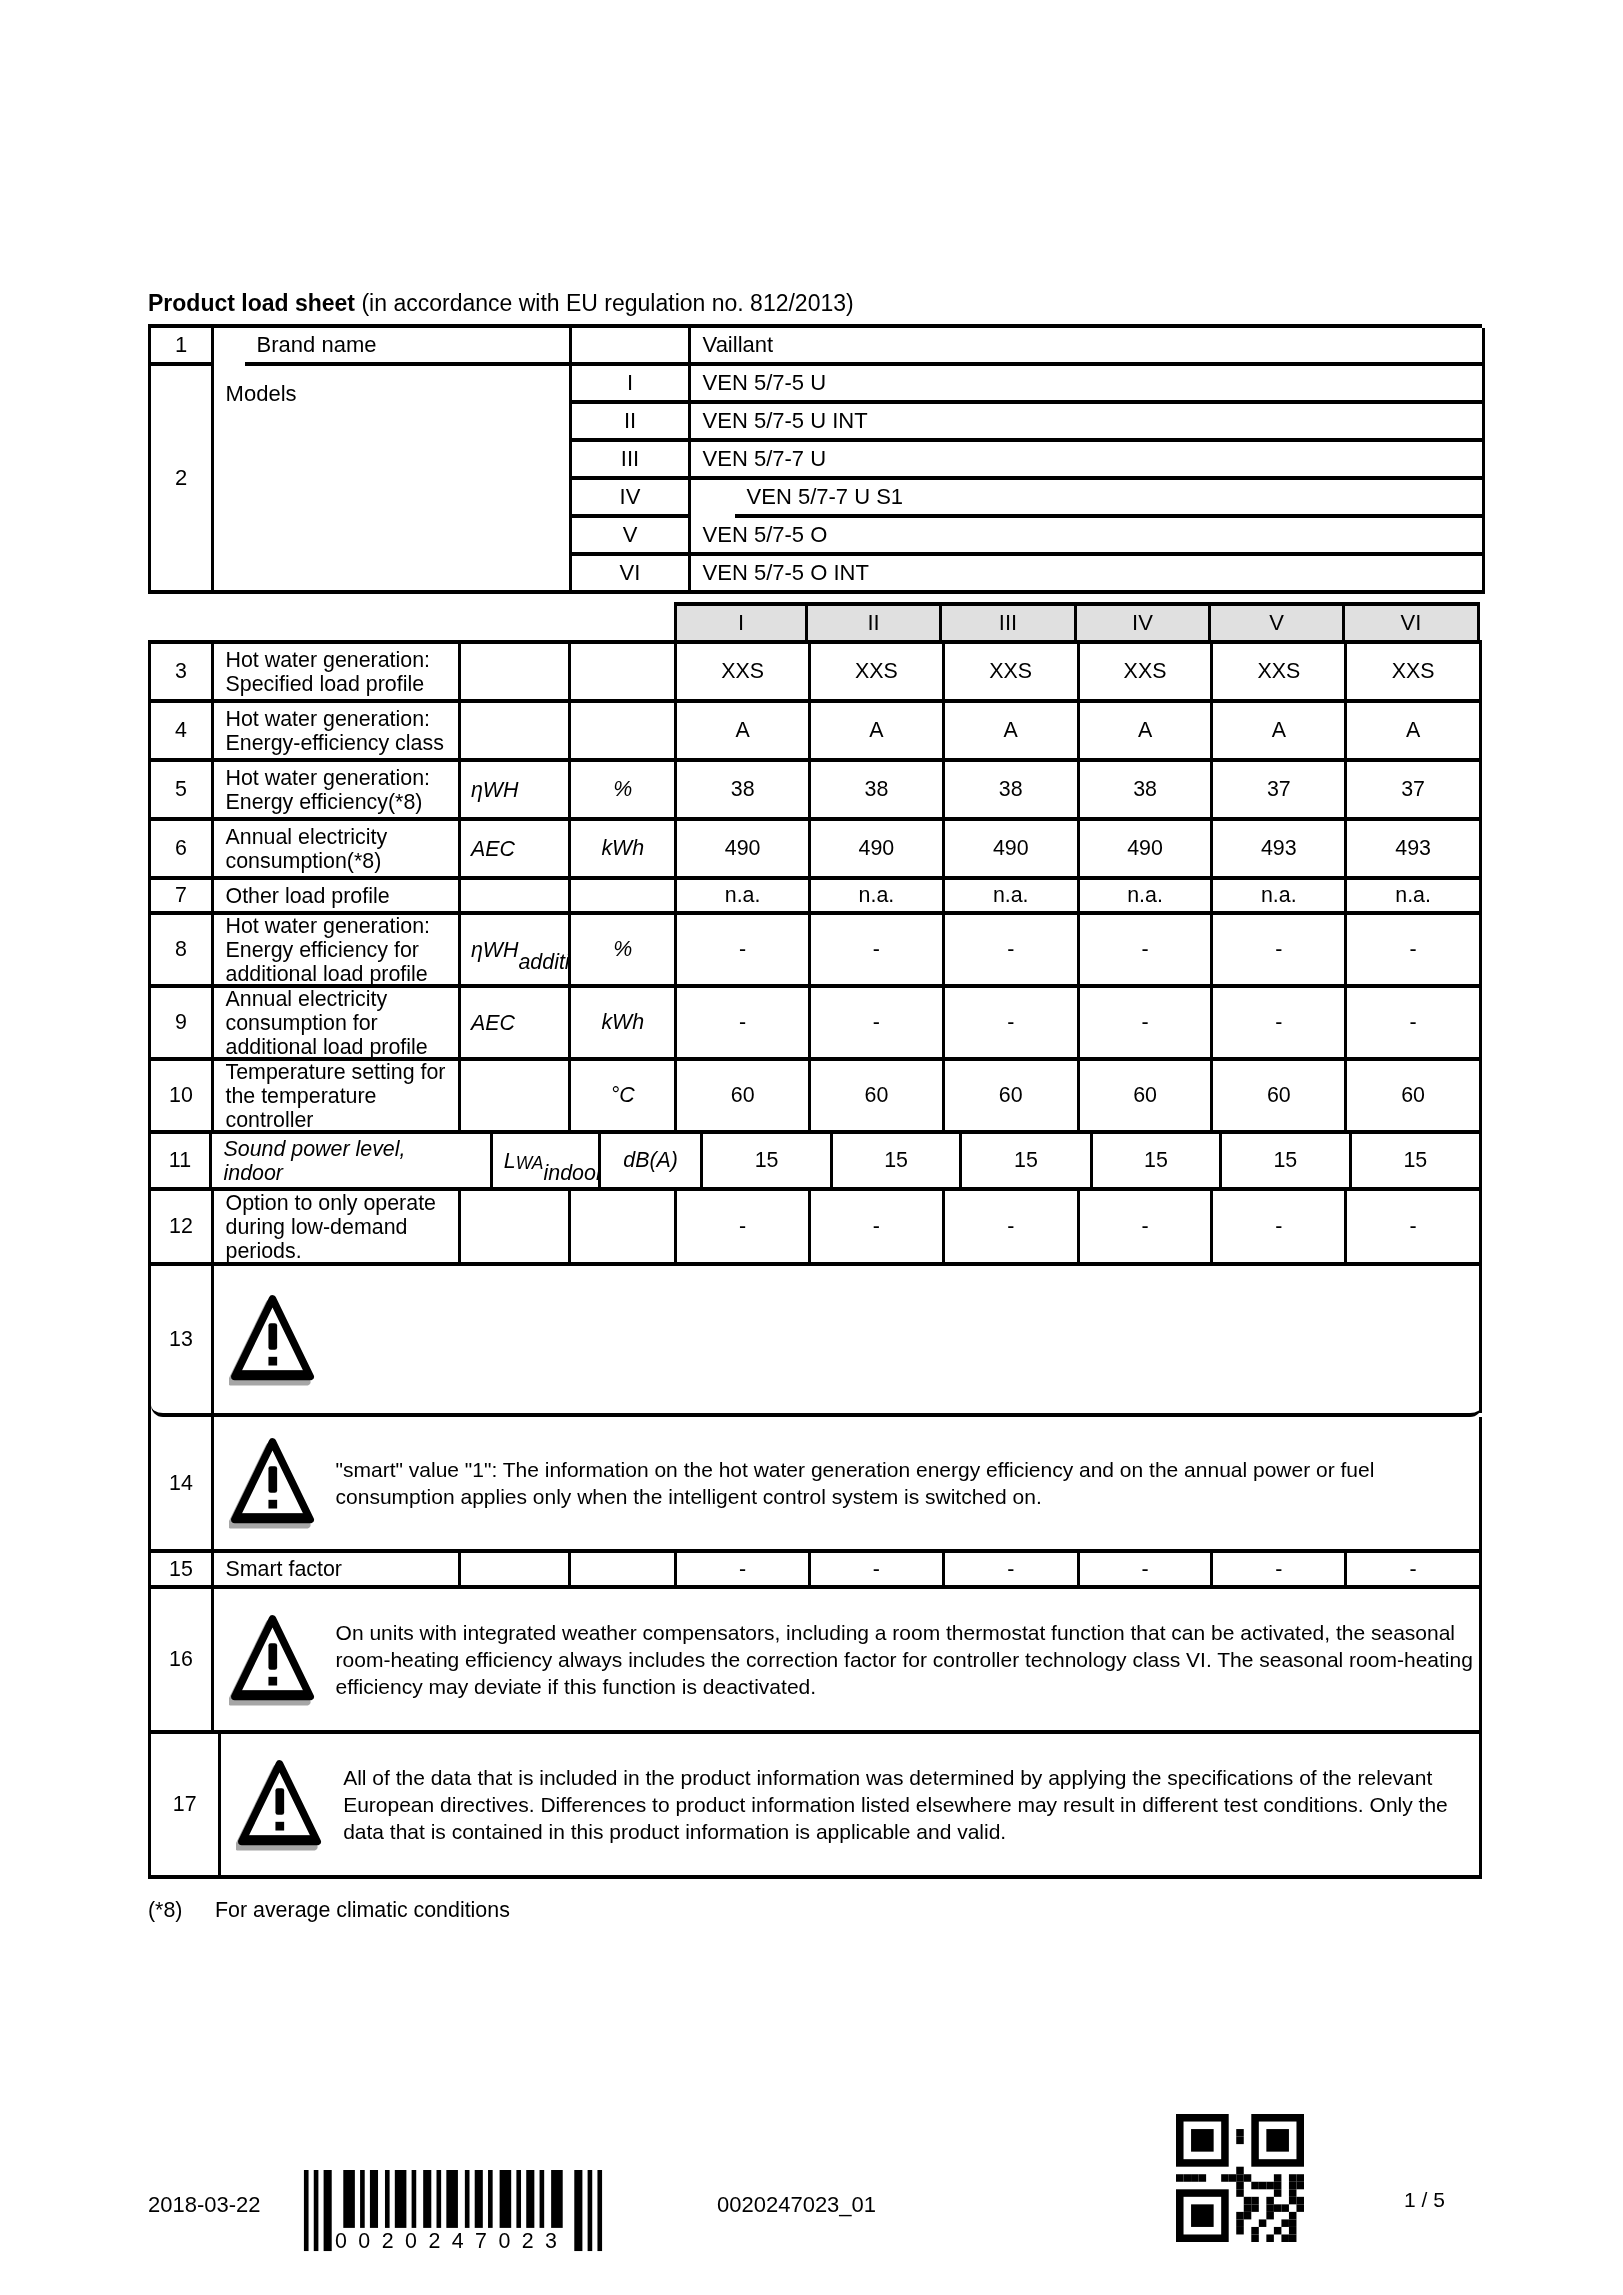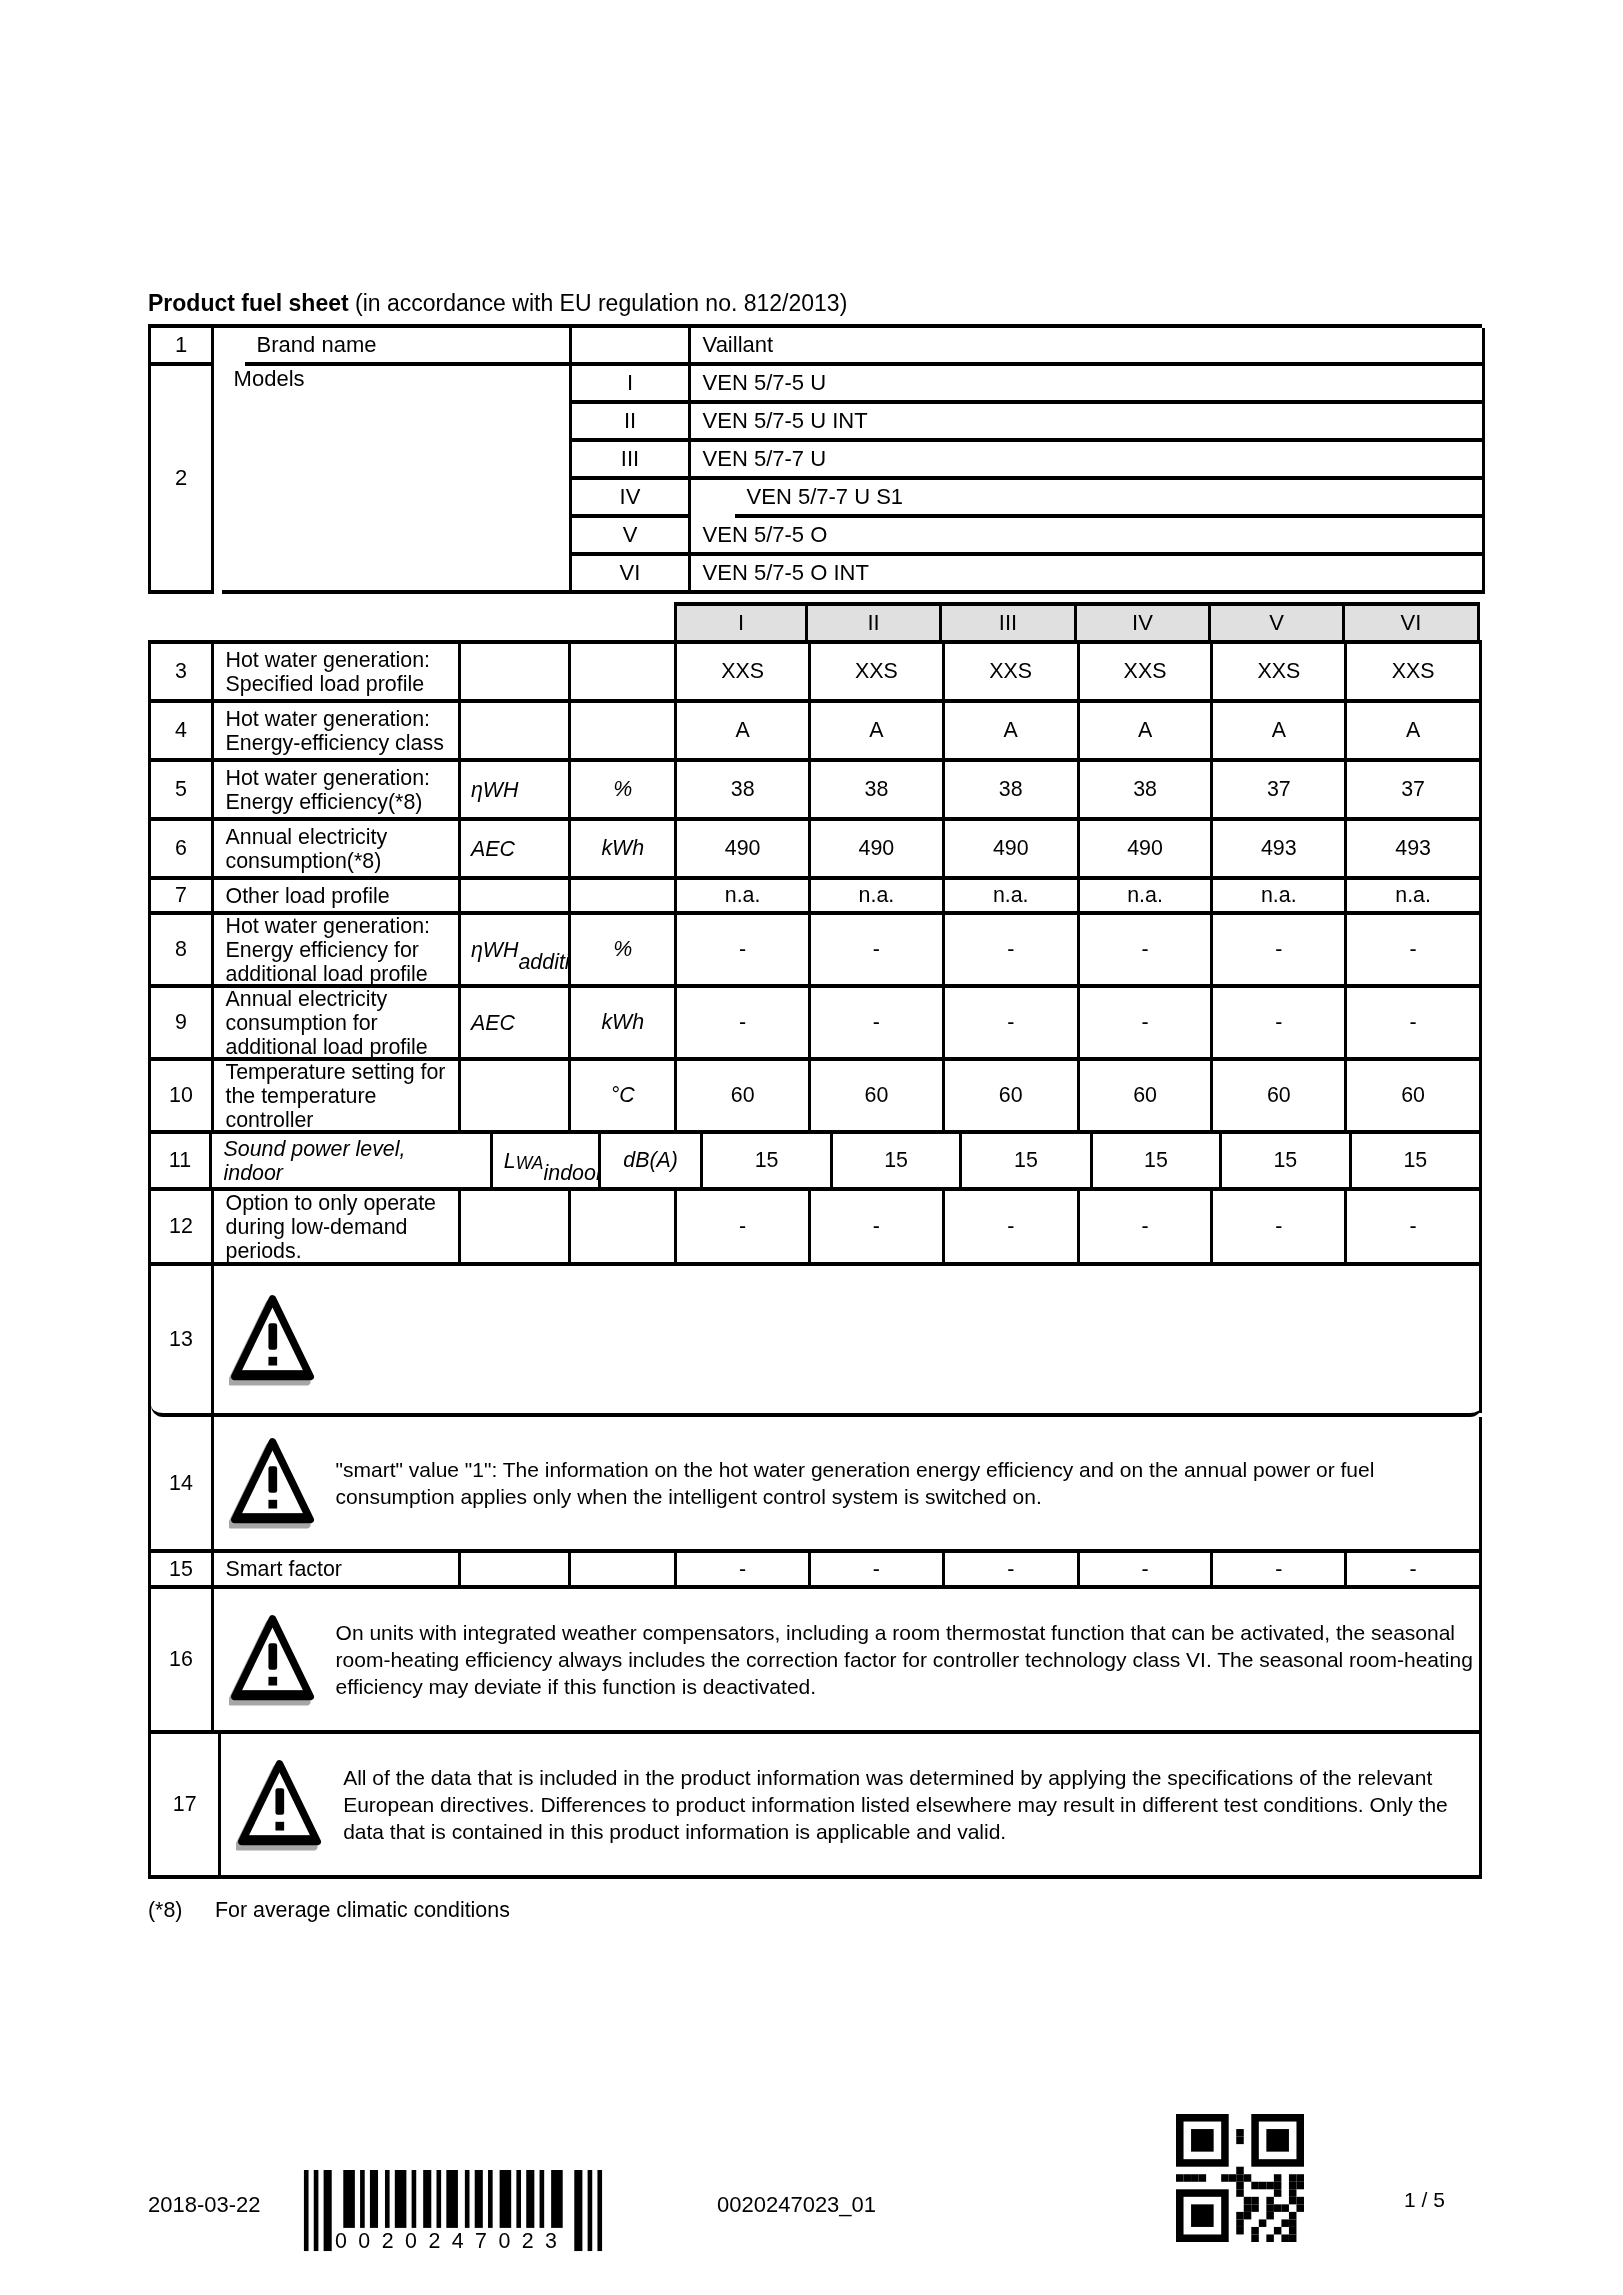--- a/index.html
+++ b/index.html
@@ -49,29 +49,29 @@
                   justify-content:space-between;font-size:21.4px;}
   .f-docnum{position:absolute;left:717px;top:2192px;font-size:22px;}
   .qr{position:absolute;left:1176px;top:2114px;}
   .f-page{position:absolute;left:1404px;top:2188px;font-size:21px;}
 </style>
 </head>
 <body>
 
 <div id="page">
   <div class="doc">
-    <div class="doc-title"><span class="b">Product fuel sheet</span><span> (in accordance with EU regulation no. 812/2013)</span></div>
+    <div class="doc-title"><span class="b">Product load sheet</span><span> (in accordance with EU regulation no. 812/2013)</span></div>
 
     <div id="table1">
         <div class="c cc" style="grid-area: 1 / 1;">1</div>
         <div class="c pl" style="grid-area: 1 / 2; margin-left: 31px;">Brand name</div>
         <div class="c" style="grid-area: 1 / 3;"></div>
         <div class="c pl" style="grid-area: 1 / 4;">Vaillant</div>
         <div class="c cc" style="grid-area: 2 / 1 / span 6;">2</div>
-        <div class="c pl" style="grid-area: 2 / 2 / span 6; align-items: flex-start; padding-top: 0; margin-left: 8px;">Models</div>
+        <div class="c pl" style="grid-area: 2 / 2 / span 6; align-items: flex-start; padding-top: 15px;">Models</div>
         <div class="c cc" style="grid-area: 2 / 3;">I</div>
         <div class="c pl" style="grid-area: 2 / 4;">VEN 5/7-5 U</div>
         <div class="c cc" style="grid-area: 3 / 3;">II</div>
         <div class="c pl" style="grid-area: 3 / 4;">VEN 5/7-5 U INT</div>
         <div class="c cc" style="grid-area: 4 / 3;">III</div>
         <div class="c pl" style="grid-area: 4 / 4;">VEN 5/7-7 U</div>
         <div class="c cc" style="grid-area: 5 / 3;">IV</div>
         <div class="c pl" style="grid-area: 5 / 4; margin-left: 44px;">VEN 5/7-7 U S1</div>
         <div class="c cc" style="grid-area: 6 / 3;">V</div>
         <div class="c pl" style="grid-area: 6 / 4;">VEN 5/7-5 O</div>

